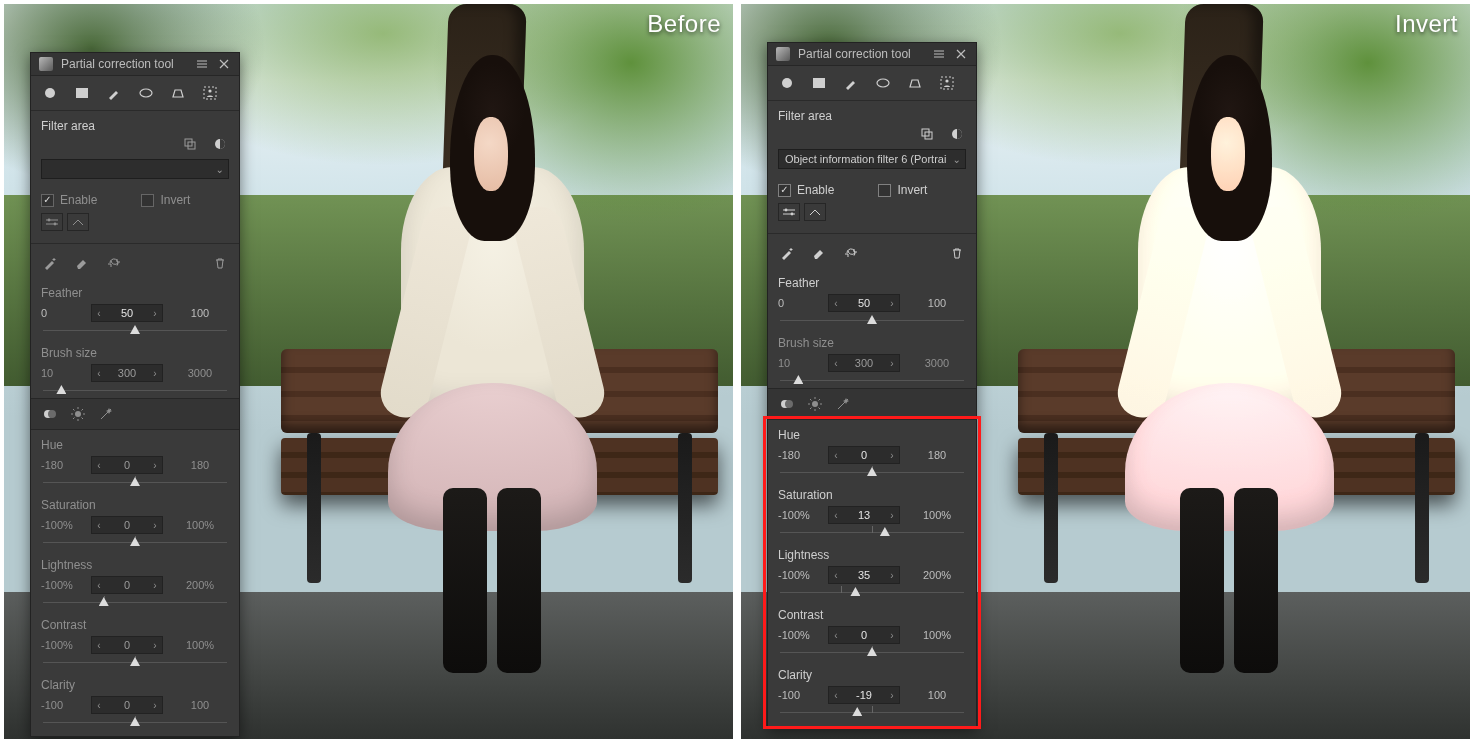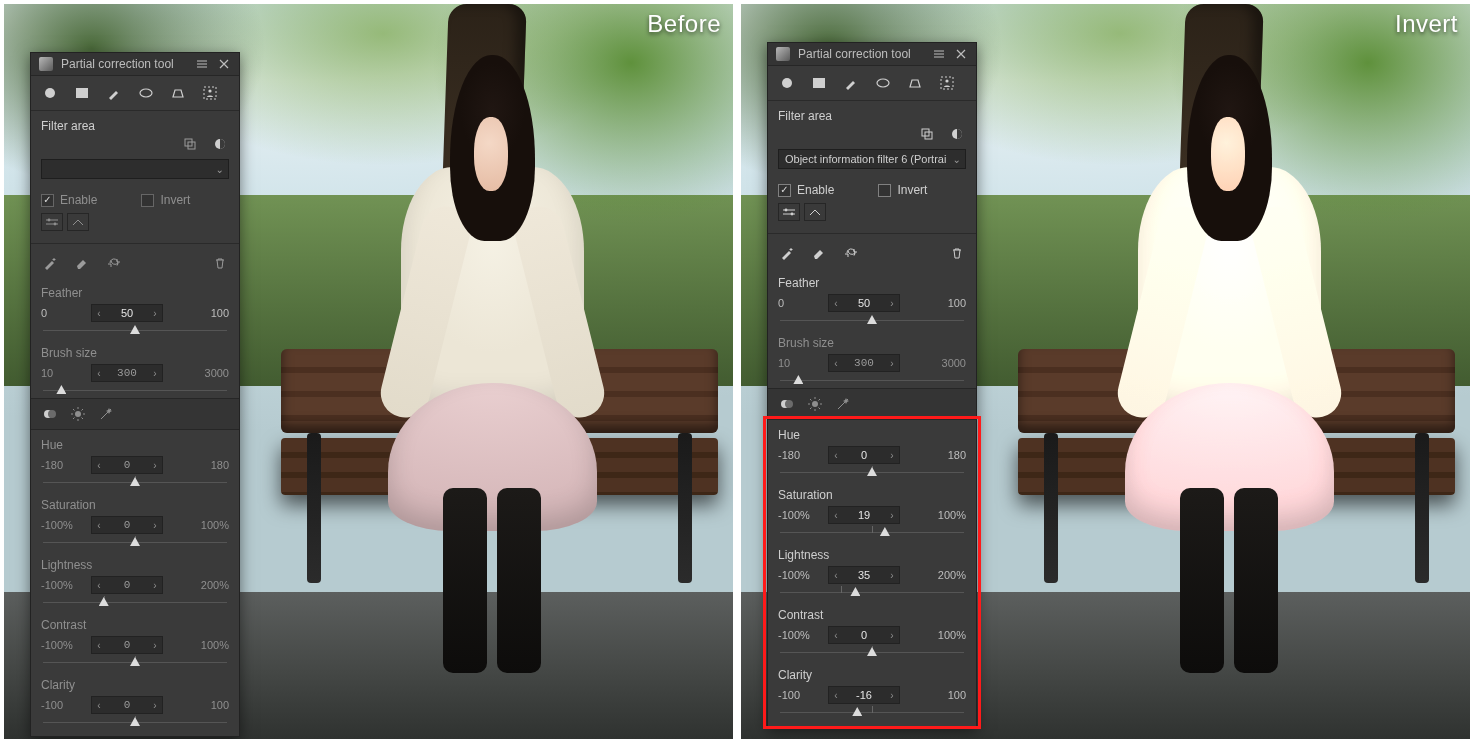--- a/index.html
+++ b/index.html
@@ -69,33 +69,33 @@
   .chk.on::after { content:"✓"; font-size:10px; line-height:1; color:#d8d8d8; }
   .small-btn-row { display:flex; gap:4px; padding: 0 10px 8px; }
   .smallbtn { width:22px; height:18px; border:1px solid #262626; background:#3a3a3a; display:flex; align-items:center; justify-content:center; }
   .divider { height:1px; background:#2a2a2a; margin: 4px 0; }
   .icon-row { display:flex; align-items:center; gap:14px; padding: 6px 10px; }
   .icon-row .spacer { flex:1; }
   .param { padding: 8px 10px 2px; }
   .param .pname { color:#cfcfcf; margin-bottom: 4px; }
   .param .prow { display:flex; align-items:center; gap:8px; }
   .param .pmin, .param .pmax { width: 42px; font-size:11px; color:#bdbdbd; }
-  .param .pmax { text-align: right; }
+  .param .pmax { text-align: center; }
   .spin { display:flex; align-items:center; border:1px solid #222; background:#2c2c2c; height:18px; }
   .spin .arrow { width:14px; height:100%; display:flex; align-items:center; justify-content:center; color:#8e8e8e; cursor:pointer; font-size:10px; }
   .spin .val { width:42px; text-align:center; color:#e4e4e4; font-size:11px; }
   .track { position:relative; height:12px; margin: 2px 2px 0; }
   .track .line { position:absolute; left:0; right:0; top:50%; height:1px; background:#555; }
   .track .tick { position:absolute; top:0; width:1px; height:7px; background:#666; left:50%; }
   .track .handle { position:absolute; top:1px; width:10px; height:9px; background:#dcdcdc; clip-path: polygon(50% 0, 100% 100%, 0 100%); transform: translateX(-50%); }
   .tabs { display:flex; gap:10px; padding: 6px 10px; border-top:1px solid #262626; border-bottom:1px solid #262626; background:#343434; }
   .tabs .tab { width:18px; height:18px; display:flex; align-items:center; justify-content:center; color:#bdbdbd; }
   .disabled { color:#8f8f8f !important; }
   .disabled .pname, .disabled .pmin, .disabled .pmax { color:#8f8f8f; }
-  .disabled .spin .val { color:#9a9a9a;font-family:Liberation Mono, monospace; }
+  .disabled .spin .val { color:#9a9a9a; }
   .highlight-box { position:absolute; border: 3px solid #ff1a1a; pointer-events:none; }
   .muted-check .chk { border-color:#666; }
   .muted-check { color:#8f8f8f; }
   svg { display:block; }
 </style>
 </head>
 <body>
 
 <div class="stage">
 
@@ -626,21 +626,21 @@
             <div class="tick"></div>
             <div class="handle" style="left:50%"></div>
           </div>
       </div>
       <div class="param">
         <div class="pname">Saturation</div>
         <div class="prow">
             <div class="pmin">-100%</div>
           <div class="spin">
               <span class="arrow">‹</span>
-              <span class="val">19</span>
+              <span class="val">13</span>
               <span class="arrow">›</span>
             </div>
           <div class="pmax" style="flex:1">100%</div>
           </div>
         <div class="track">
             <div class="line"></div>
             <div class="tick"></div>
             <div class="handle" style="left:57%"></div>
           </div>
       </div>
@@ -677,21 +677,21 @@
             <div class="tick"></div>
             <div class="handle" style="left:50%"></div>
           </div>
       </div>
       <div class="param">
         <div class="pname">Clarity</div>
         <div class="prow">
             <div class="pmin">-100</div>
           <div class="spin">
               <span class="arrow">‹</span>
-              <span class="val">-16</span>
+              <span class="val">-19</span>
               <span class="arrow">›</span>
             </div>
           <div class="pmax" style="flex:1">100</div>
           </div>
         <div class="track">
             <div class="line"></div>
             <div class="tick"></div>
             <div class="handle" style="left:42%"></div>
           </div>
       </div>

